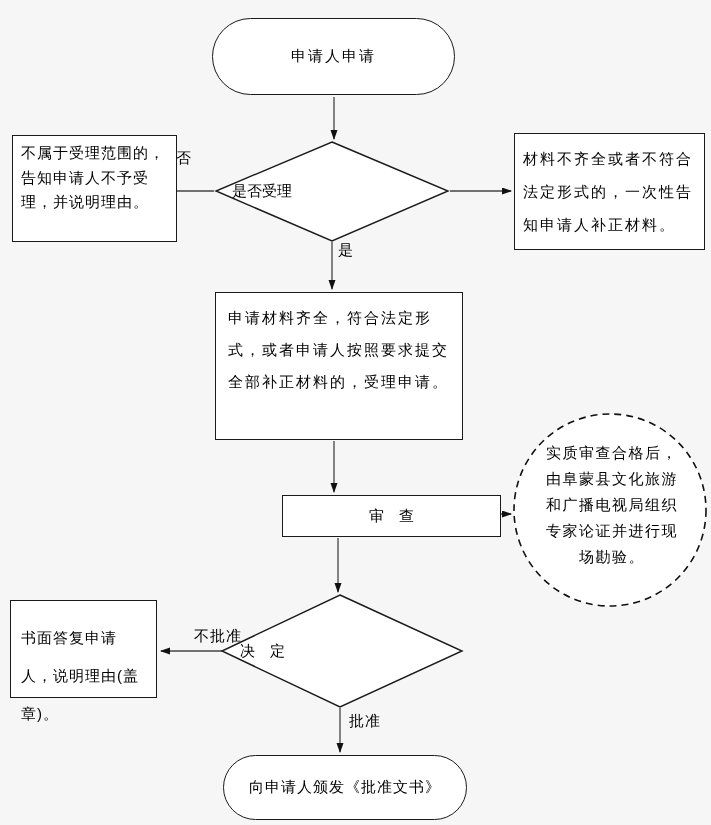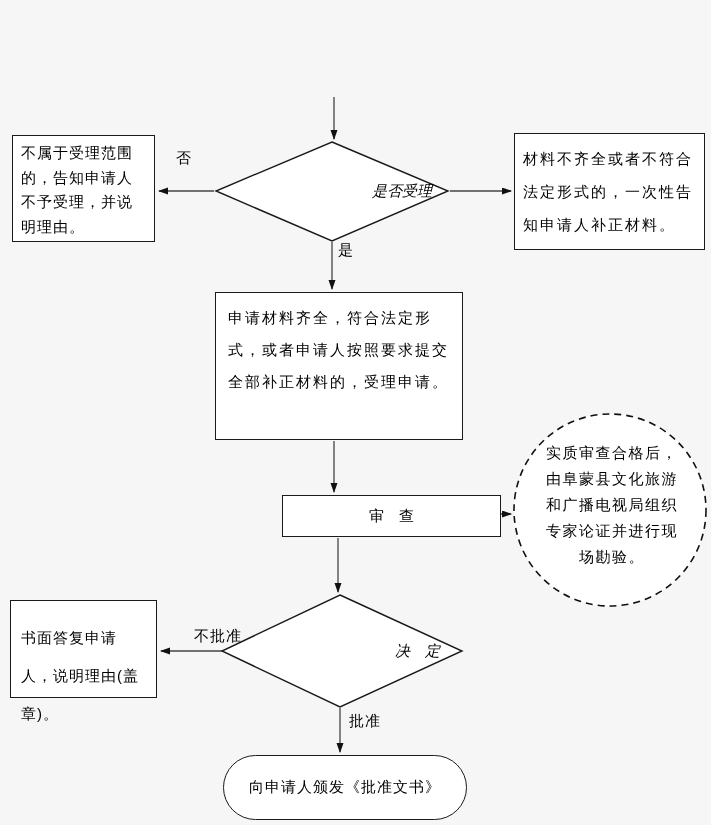--- a/index.html
+++ b/index.html
@@ -41,26 +41,25 @@
   }
   .edge-label {
     position: absolute;
     font-size: 15px;
     letter-spacing: 1px;
     white-space: nowrap;
   }
   .diamond-label {
     position: absolute;
     font-size: 15px;
-    text-align: right;
+    text-align: left;
     white-space: pre;
-    font-style: italic;
   }
   #box-reject {
-    left: 12px; top: 135px; width: 143px; height: 107px;
+    left: 12px; top: 135px; width: 165px; height: 107px;
     padding: 5px 8px 0;
     line-height: 24.5px;
     letter-spacing: 1px;
   }
   #box-supplement {
     left: 514px; top: 133px; width: 191px; height: 117px;
     padding: 8px 8px 0;
     line-height: 33px;
   }
   #box-accept {
@@ -123,20 +122,23 @@
     <line x1="338" y1="538" x2="338" y2="592" stroke="#444" stroke-width="1.3" marker-end="url(#arrow)"></line>
     <line x1="223" y1="651" x2="161" y2="651" stroke="#444" stroke-width="1.3" marker-end="url(#arrow)"></line>
     <line x1="340" y1="708" x2="340" y2="752" stroke="#444" stroke-width="1.3" marker-end="url(#arrow)"></line>
 
     <polygon points="332,142 448,191 332,241 216,191" fill="#ffffff" stroke="#1a1a1a" stroke-width="1.4"></polygon>
     <polygon points="340,595 462,651 340,707 222,651" fill="#ffffff" stroke="#1a1a1a" stroke-width="1.4"></polygon>
 
     <circle cx="610" cy="510" r="96" fill="#ffffff" stroke="#111" stroke-width="1.6" stroke-dasharray="7 5"></circle>
   </svg>
 
+  <div class="node stadium" id="stadium-start">
+    <span>申请人申请</span>
+  </div>
 
   <div class="diamond-label" id="label-accept-q">是否受理</div>
 
   <div class="node rect-text" id="box-reject">不属于受理范围的，告知申请人不予受理，并说明理由。</div>
 
   <div class="node rect-text" id="box-supplement">材料不齐全或者不符合法定形式的，一次性告知申请人补正材料。</div>
 
   <div class="node rect-text" id="box-accept">申请材料齐全，符合法定形式，或者申请人按照要求提交全部补正材料的，受理申请。</div>
 
   <div class="node" id="box-review">

